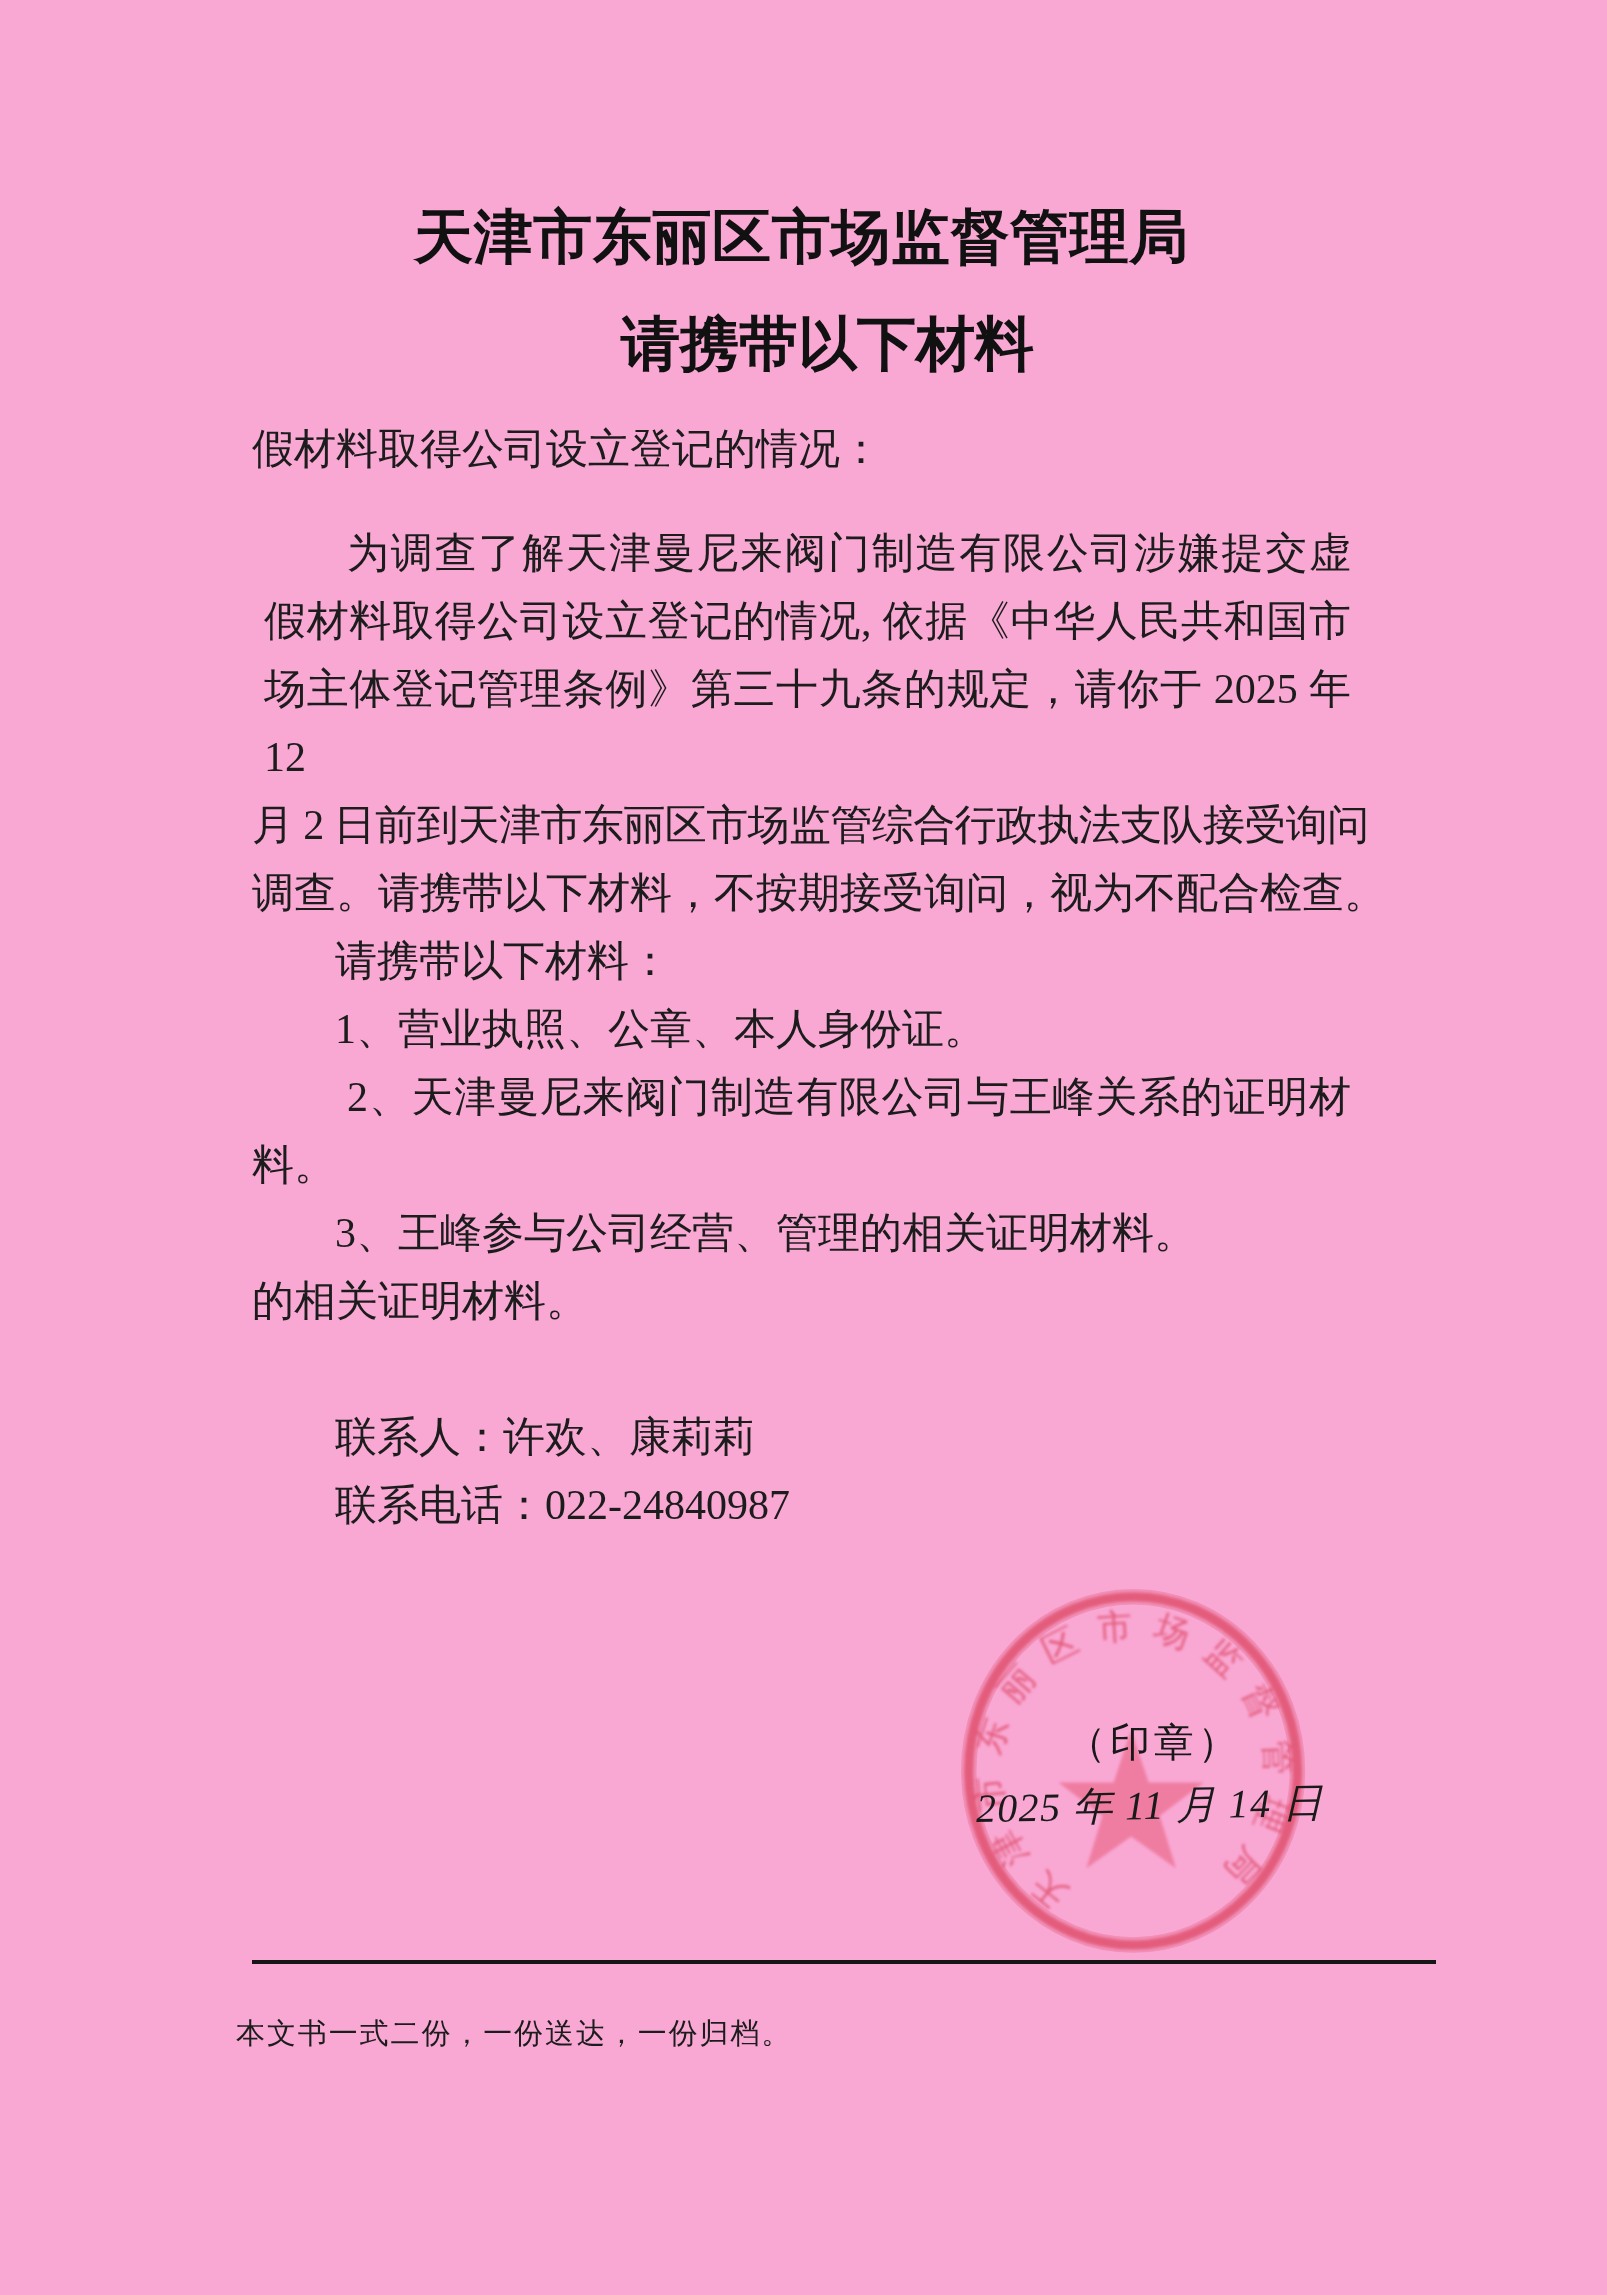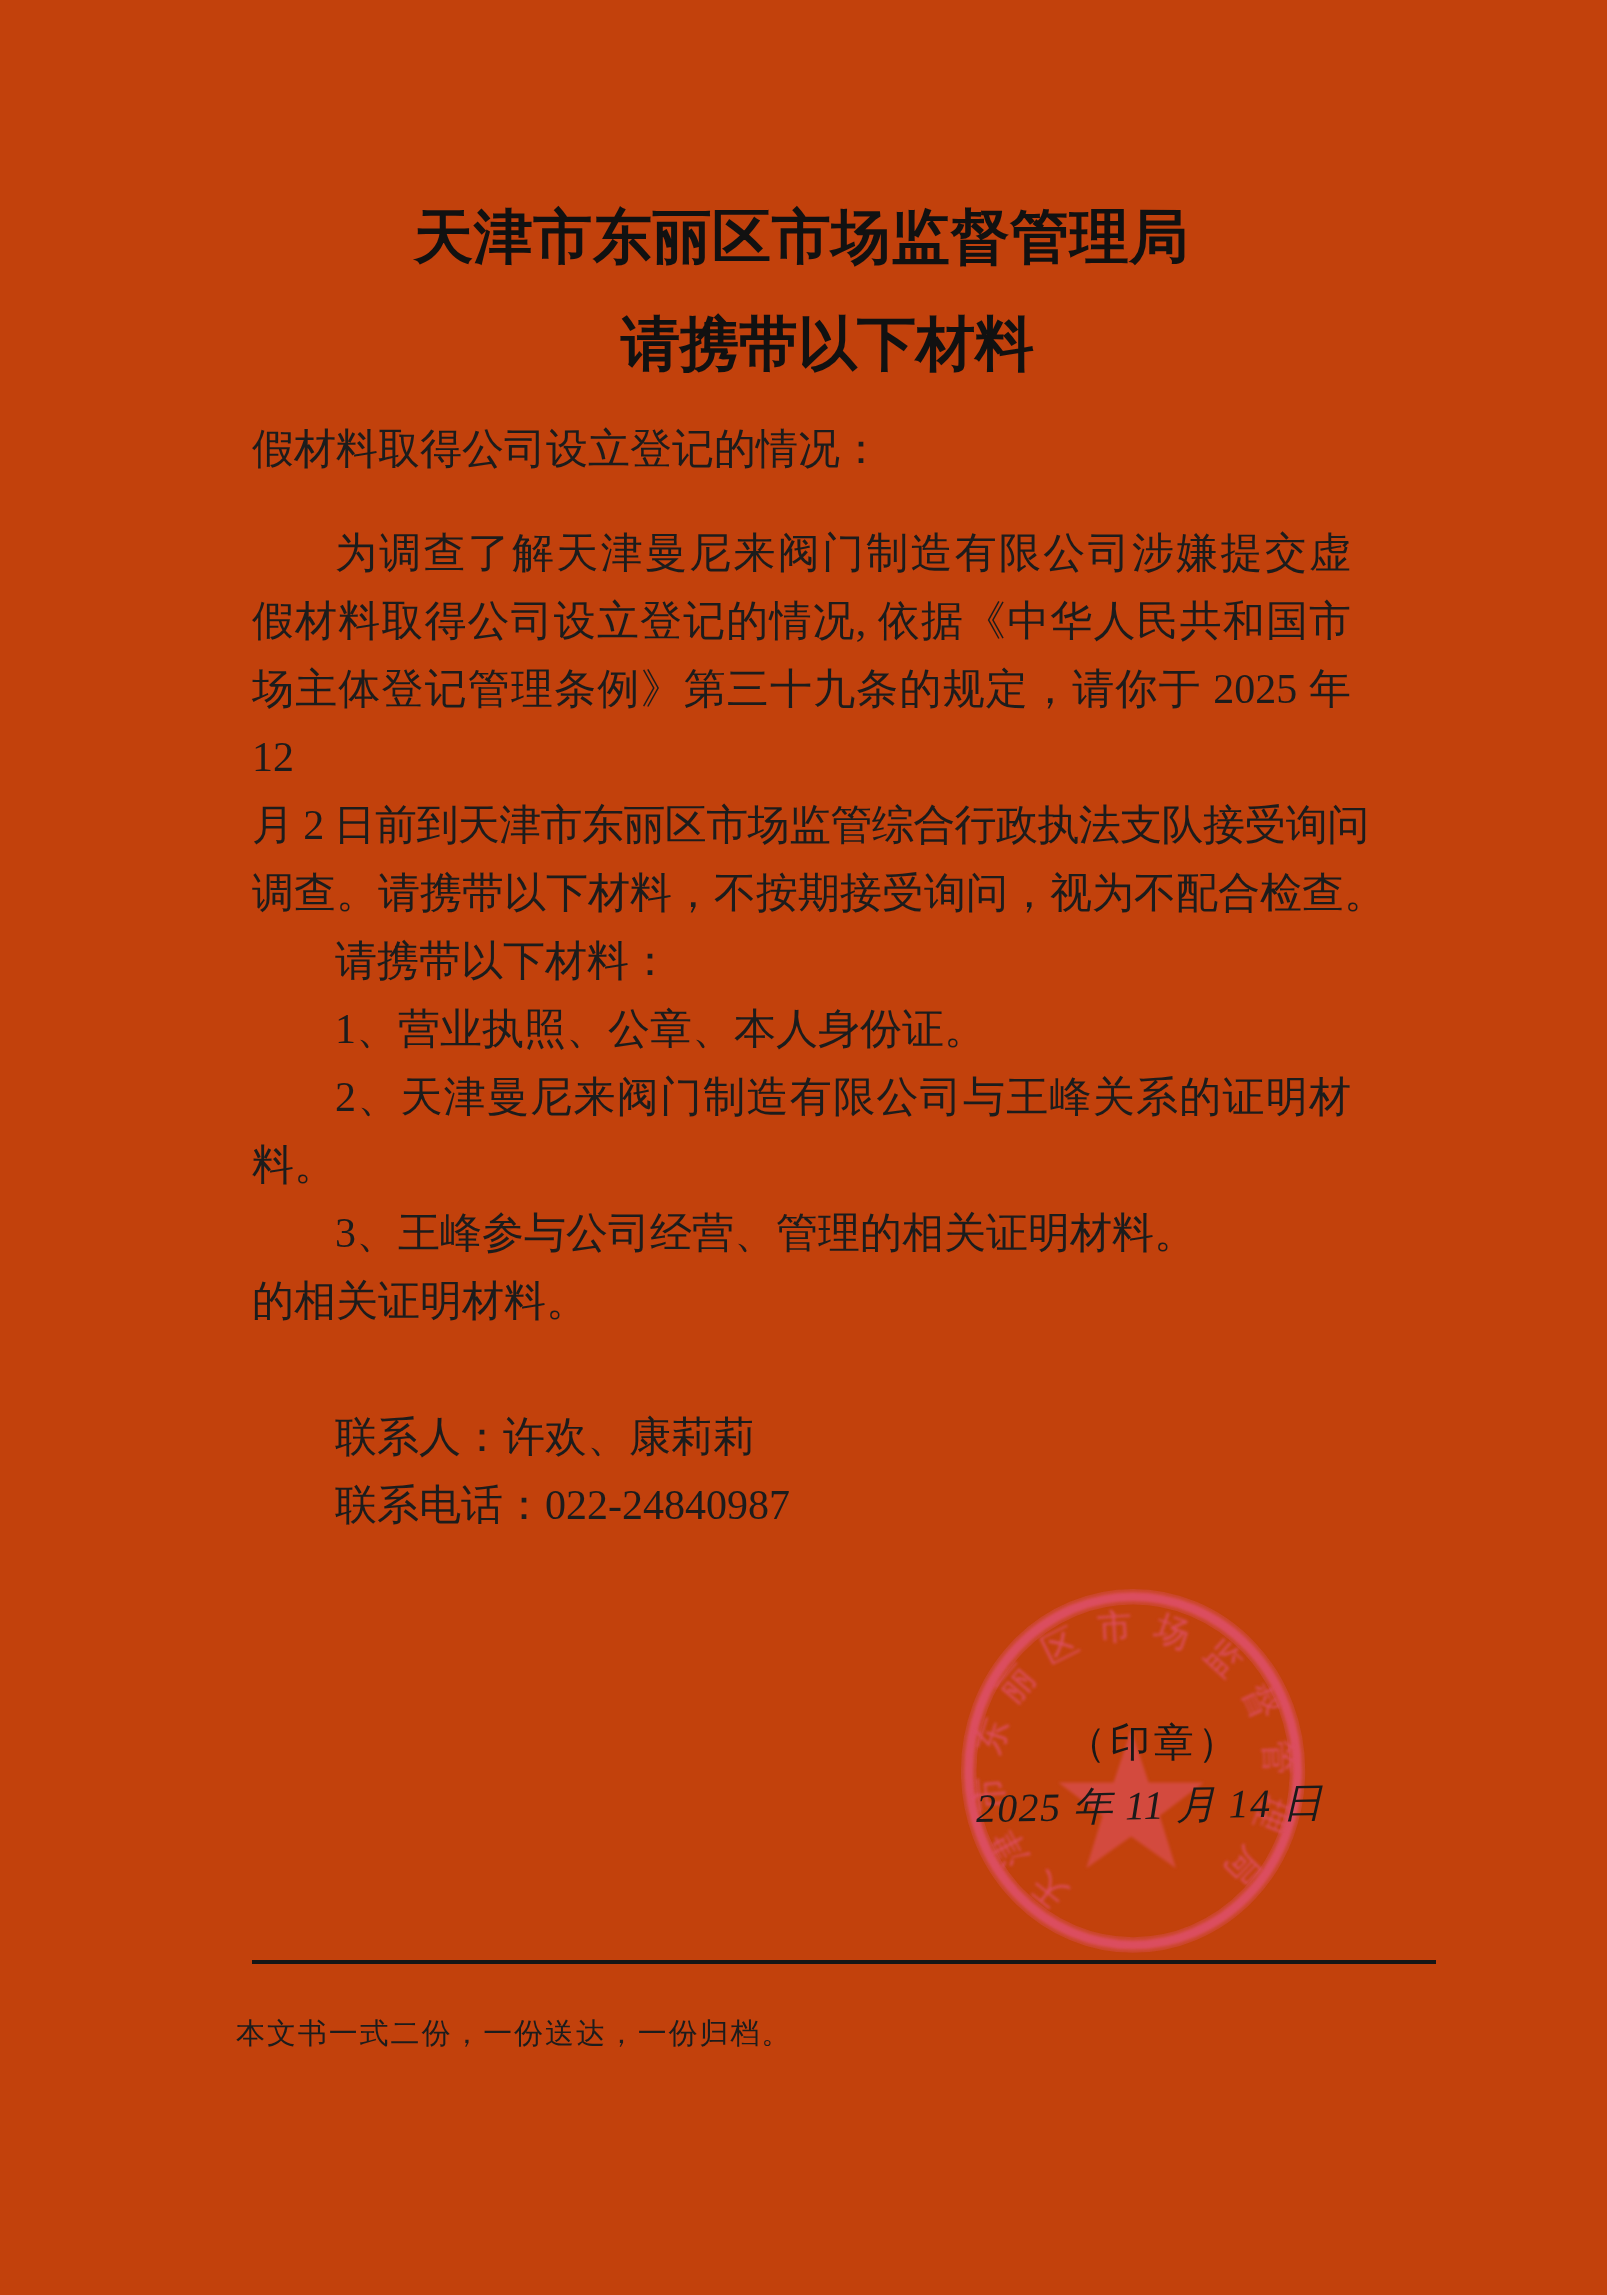--- a/index.html
+++ b/index.html
@@ -1,19 +1,19 @@
 <!DOCTYPE html>
 <html style="font-size:10.4px"><head>
 <meta charset="utf-8">
 <style>
   html,body{margin:0;padding:0;background:#888;}
   #page{
     position:relative;
     width:1607px;height:2295px;
-    background:#c2410c;
+    background:#f9a8d4;
     overflow:hidden;
     font-family:"Liberation Serif","DejaVu Serif",serif;
     color:#1c1c1c;
     text-decoration:underline;
   }
   #col{
     position:absolute;left:252px;top:0;width:1099px;
   }
   .title{
     font-weight:bold;text-align:center;
@@ -26,20 +26,21 @@
     font-size:42px;line-height:68px;
     white-space:nowrap;
   }
   #salutation{margin-top:29px;}
   #para{margin-top:36px;}
   .ind{padding-left:83px;}
   .just{
     white-space:normal;
     text-align:justify;
     text-align-last:justify;
+    margin-left:12px;
   }
   .tight{letter-spacing:-0.6px;}
   #contacts{margin-top:68px;}
   
   #stamp-svg{position:absolute;left:949px;top:1576px;}
   #seal-overlay-label{
     position:absolute;left:1066px;top:1697px;
     font-size:40px;line-height:49px;letter-spacing:3.9px;
     color:#181818;white-space:nowrap;margin-top:21px;
   }

